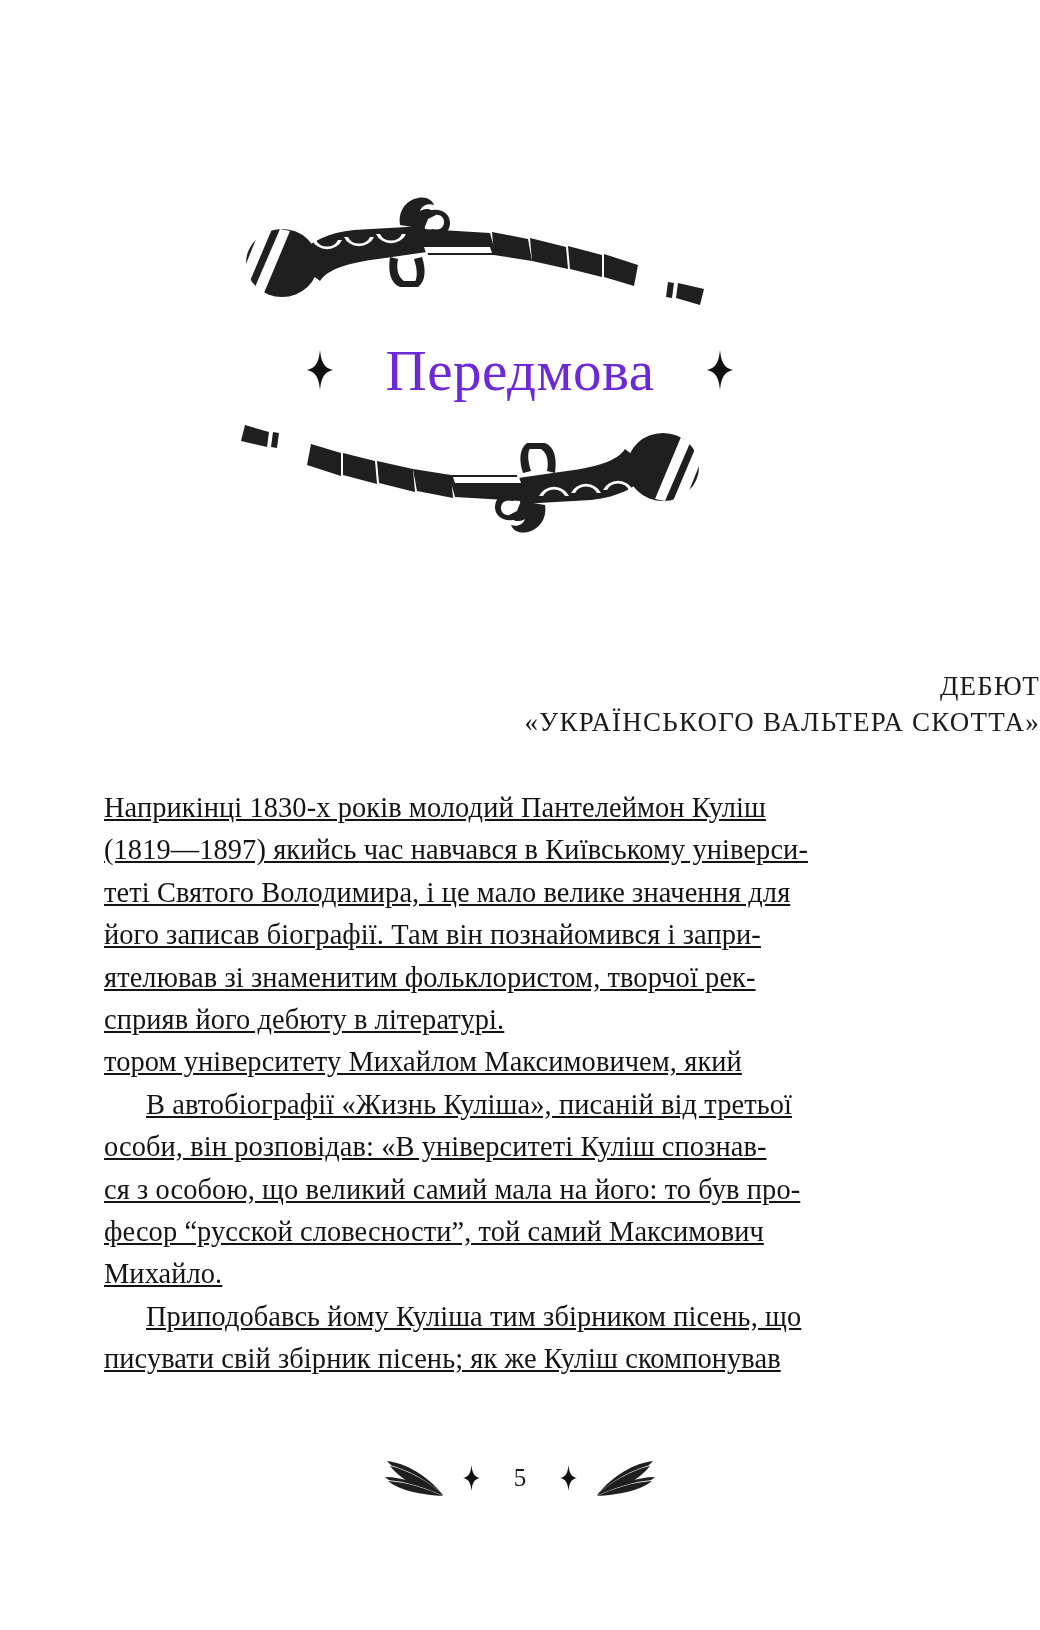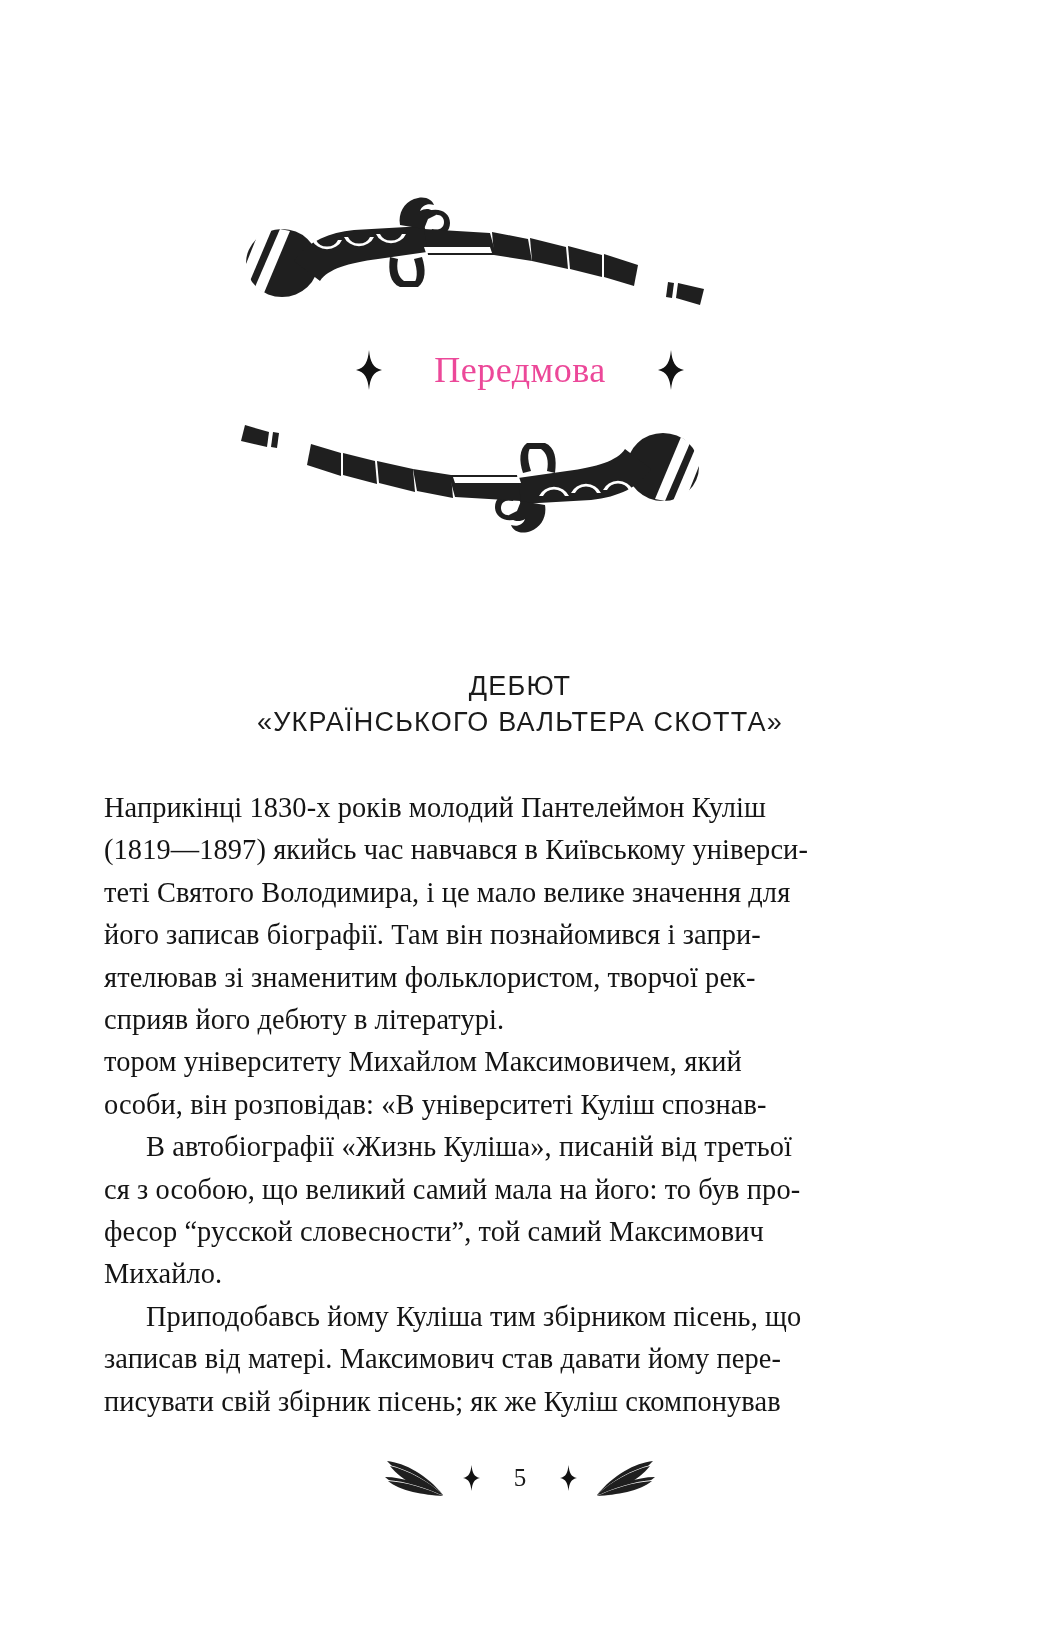--- a/index.html
+++ b/index.html
@@ -55,64 +55,66 @@
     left: 0;
     width: 1040px;
     height: 90px;
     display: flex;
     align-items: center;
     justify-content: center;
     gap: 52px;
   }
   .chapter-title {
     font-family: "Liberation Serif", "DejaVu Serif", serif;
-    font-size: 36px;
+    font-size: 57px;
     font-weight: 400;
     letter-spacing: 0.5px;
-    color: #ec4899;
+    color: #6d28d9;
     line-height: 1;
     white-space: nowrap;
   }
   .diamond {
     width: 26px;
     height: 40px;
     flex: 0 0 auto;
   }
   .diamond svg { display: block; width: 100%; height: 100%; }
 
   
   .section-heading {
     position: absolute;
     top: 668px;
     left: 0;
     width: 1040px;
     text-align: center;
   }
   .section-heading .line {
-    font-family: Liberation Sans, sans-serif;
+    font-family: Liberation Serif, serif;
     font-size: 27px;
     letter-spacing: 1.2px;
     color: #1b1b1b;
     line-height: 36px;
     white-space: nowrap;
+    text-align: right;
   }
 
   
   .body-text {
     position: absolute;
     top: 787px;
     left: 104px;
     width: 738px;
   }
   .body-line {
     font-size: 28.4px;
     line-height: 42.4px;
     color: #141414;
     white-space: nowrap;
     letter-spacing: 0.1px;
+    text-decoration: underline;
   }
   .body-line.indent { padding-left: 42px; }
 
   
   .footer {
     position: absolute;
     top: 1443px;
     left: 0;
     width: 1040px;
     height: 70px;
@@ -236,28 +238,27 @@
   <div class="body-text">
 
     <div class="body-line">Наприкінці 1830-х років молодий Пантелеймон Куліш</div>
     <div class="body-line">(1819—1897) якийсь час навчався в Київському універси-</div>
     <div class="body-line">теті Святого Володимира, і це мало велике значення для</div>
     <div class="body-line">його записав біографії. Там він познайомився і запри-</div>
     <div class="body-line">ятелював зі знаменитим фольклористом, творчої рек-</div>
     <div class="body-line">сприяв його дебюту в літературі.</div>
     <div class="body-line">тором університету Михайлом Максимовичем, який</div>
 
+    <div class="body-line indent">В автобіографії «Жизнь Куліша», писаній від третьої</div>
     <div class="body-line">особи, він розповідав: «В університеті Куліш спознав-</div>
-    <div class="body-line indent">В автобіографії «Жизнь Куліша», писаній від третьої</div>
     <div class="body-line">ся з особою, що великий самий мала на його: то був про-</div>
     <div class="body-line">фесор “русской словесности”, той самий Максимович</div>
     <div class="body-line">Михайло.</div>
 
     <div class="body-line indent">Приподобавсь йому Куліша тим збірником пісень, що</div>
-    <div class="body-line">записав від матері. Максимович став давати йому пере-</div>
     <div class="body-line">писувати свій збірник пісень; як же Куліш скомпонував</div>
 
   </div>
 
   <div class="footer">
     <span class="leaf">
       <svg viewBox="0 0 60 42" xmlns="http://www.w3.org/2000/svg">
         <g fill="#1f1f1f">
           <path d="M2 4 C20 6 42 18 58 38 C38 32 16 20 2 4 Z"></path>
           <path d="M4 8 C22 12 44 24 58 38 C40 38 18 26 4 8 Z" fill="#ffffff"></path>

